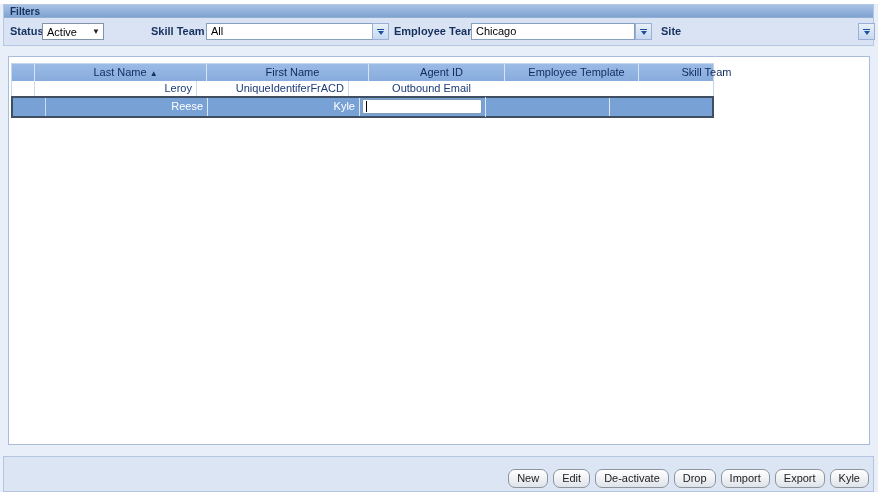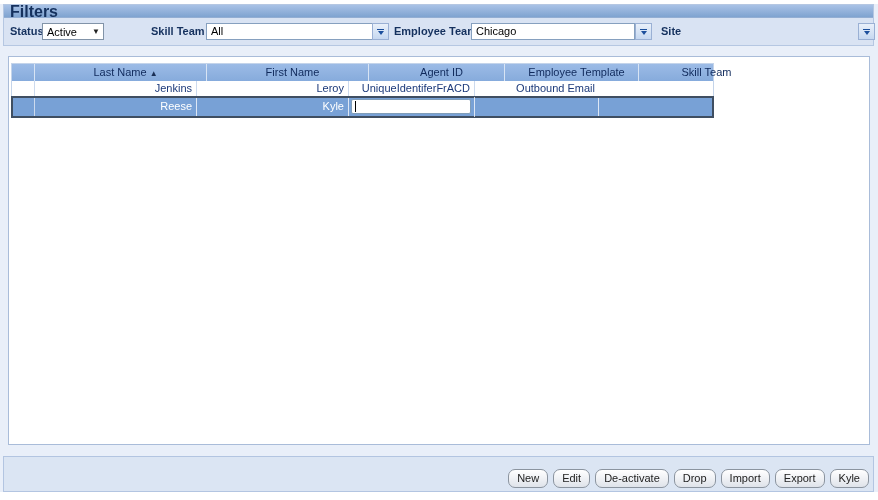--- a/index.html
+++ b/index.html
@@ -6,21 +6,21 @@
   html,body { background:#ffffff; }
   body { font-family:"Liberation Sans", sans-serif; font-size:11px; }
   .page { position:relative; width:878px; height:500px; background:#ffffff; overflow:hidden; }
   .content-bg { position:absolute; left:0; top:4px; width:878px; height:488px; background:#e9eff9; }
 
   
   .filters-panel { position:absolute; left:3px; top:4px; width:871px; height:42px;
     border:1px solid #b5c7e2; background:#d9e3f3; }
   .filters-titlebar { height:13px; background:linear-gradient(#a9c2e6,#7fa3d0);
     border-bottom:1px solid #93aed3; color:#15315e; font-weight:bold; padding-left:6px;
-    line-height:13px; font-size:16px; }
+    line-height:13px; font-size:10px; }
   .filters-body { position:relative; height:27px; background:#d9e3f3; }
   .flabel { position:absolute; top:7px; color:#15315e; font-weight:bold; }
   .fselect { position:absolute; top:5px; height:17px; background:#ffffff; border:1px solid #8193a8;
     display:flex; align-items:center; justify-content:space-between; padding:0 3px 0 4px; color:#000; cursor:default; }
   .fselect .caret-dn { font-size:8px; color:#222; }
   .ftext { position:absolute; top:5px; height:17px; background:#ffffff; border:1px solid #86a0bf;
     padding:0 4px; line-height:15px; color:#000; }
   .ftrigger { position:absolute; top:5px; width:17px; height:17px;
     background:linear-gradient(#e9f0fa,#c6d8f0); border:1px solid #9ab0d4;
     display:flex; align-items:center; justify-content:center; cursor:pointer; }
@@ -37,21 +37,21 @@
   .grid-head .cell { color:#102a5c; text-align:center; line-height:16px;
     border-right:1px solid #d8e4f4; overflow:hidden; white-space:nowrap; cursor:pointer; }
   .grid-head .cell:last-child { border-right:none; }
   .sort-arrow { font-size:8px; color:#1a2f55; margin-left:3px; }
   .data-row { height:16px; background:#ffffff; border-bottom:1px solid #e4ecf6; cursor:pointer; }
   .data-row .cell { color:#1c3a7a; text-align:right; padding-right:4px; line-height:15px;
     border-right:1px solid #ccdaee; overflow:hidden; white-space:nowrap; }
   .data-row .cell:last-child { border-right:none; }
   .data-row .cell.handle { border-right:1px solid #ccdaee; }
   .sel-row { height:20px; background:#78a1d6; outline:2px solid #3f4e61; outline-offset:-1px;
-    border-bottom:none; }
+    border-bottom:none;padding-left:11px; }
   .sel-row .cell { color:#ffffff; border-right:1px solid rgba(255,255,255,.75); line-height:19px; }
   .edit-cell { position:relative; padding:0 !important; }
   .edit-input { position:absolute; left:2px; top:2px; width:120px; height:15px;
     border:1px solid #7f9db9; border-radius:2px; background:#ffffff; padding:0 2px;
     font-family:"Liberation Sans", sans-serif; font-size:11px; outline:none; }
   .caret-mark { position:absolute; left:6px; top:4px; width:1px; height:11px; background:#000; }
 
   
   .bottom-bar { position:absolute; left:3px; top:456px; width:871px; height:36px;
     background:#dbe5f3; border:1px solid #b3c5e1; }
@@ -108,21 +108,20 @@
           <span>Last Name</span><span class="sort-arrow">▲</span>
         </div>
         <div class="cell">First Name</div>
         <div class="cell">Agent ID</div>
         <div class="cell">Employee Template</div>
         <div class="cell">Skill Team</div>
       </div>
 
       <div class="grid-row data-row">
         <div class="cell handle"></div>
-        <div class="cell">Jenkins</div>
         <div class="cell">Leroy</div>
         <div class="cell">UniqueIdentiferFrACD</div>
         <div class="cell">Outbound Email</div>
       </div>
 
       <div class="grid-row data-row sel-row">
         <div class="cell handle"></div>
         <div class="cell">Reese</div>
         <div class="cell">Kyle</div>
         <div class="cell edit-cell">

